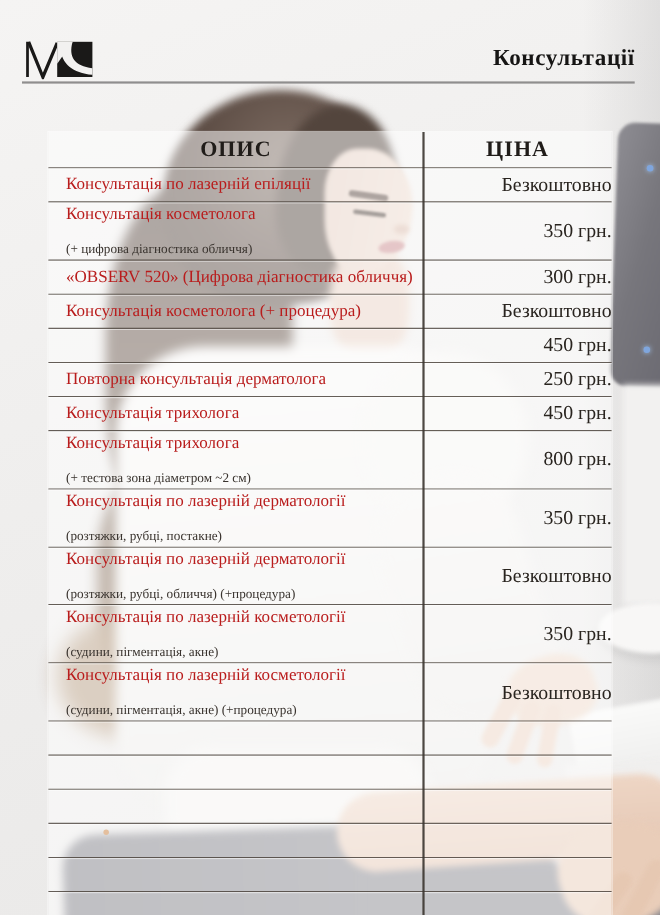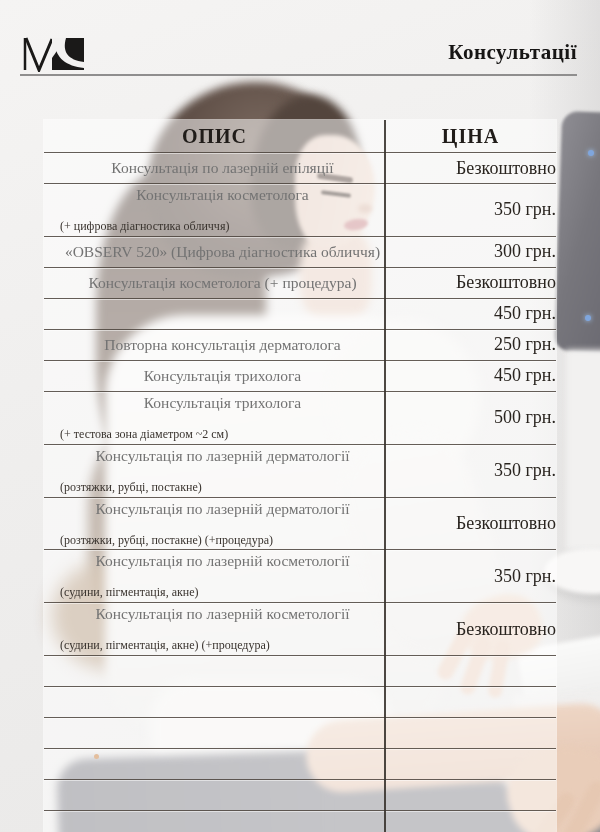--- a/index.html
+++ b/index.html
@@ -87,21 +87,21 @@
     border-bottom:1px solid rgba(74,66,59,.85);
     box-shadow:0 1px 0 rgba(255,255,255,.5); }
   .row.has-note { min-height:35px; padding:2px 0; }
   .row.empty { height:31px; }
   .header-row { min-height:33px; }
   .cell { display:flex; flex-direction:column; justify-content:center; }
   .cell.desc { width:341px; padding-left:16px; }
   .cell.price { flex:1; justify-content:center; padding-left:52px; font-size:18px; color:#29241f;text-align:right; }
   .header-row .cell.desc, .header-row .cell.price { align-items:center; padding-left:0; justify-content:center; }
   .header-row .cell { font-size:20px; font-weight:bold; color:#201c19; letter-spacing:1px; }
-  .desc-main { font-size:15.5px; line-height:1.1; color:#737373; white-space:nowrap;text-align:center; }
+  .desc-main { font-size:15.5px; line-height:1.1; color:#b91c1c; white-space:nowrap; }
   .desc-note { font-size:12px; line-height:1.15; color:#39332e; margin-top:17px; white-space:nowrap; }
   .col-divider { position:absolute; left:340px; top:0; bottom:0; width:2px;
     background:rgba(58,52,47,.9); z-index:6; }
 </style>
 </head>
 <body>
 
 <div class="photo">
   <div class="wall"></div>
   <div class="wall-right"></div>
@@ -202,33 +202,33 @@
       <div class="desc-main">Консультація трихолога</div>
 
     </div>
     <div class="cell price">450 грн.</div>
   </div>
     <div class="row has-note">
     <div class="cell desc">
       <div class="desc-main">Консультація трихолога</div>
       <div class="desc-note">(+ тестова зона діаметром ~2 см)</div>
     </div>
-    <div class="cell price">500 грн.</div>
+    <div class="cell price">800 грн.</div>
   </div>
     <div class="row has-note">
     <div class="cell desc">
       <div class="desc-main">Консультація по лазерній дерматології</div>
       <div class="desc-note">(розтяжки, рубці, постакне)</div>
     </div>
     <div class="cell price">350 грн.</div>
   </div>
     <div class="row has-note">
     <div class="cell desc">
       <div class="desc-main">Консультація по лазерній дерматології</div>
-      <div class="desc-note">(розтяжки, рубці, постакне) (+процедура)</div>
+      <div class="desc-note">(розтяжки, рубці, обличчя) (+процедура)</div>
     </div>
     <div class="cell price">Безкоштовно</div>
   </div>
     <div class="row has-note">
     <div class="cell desc">
       <div class="desc-main">Консультація по лазерній косметології</div>
       <div class="desc-note">(судини, пігментація, акне)</div>
     </div>
     <div class="cell price">350 грн.</div>
   </div>

